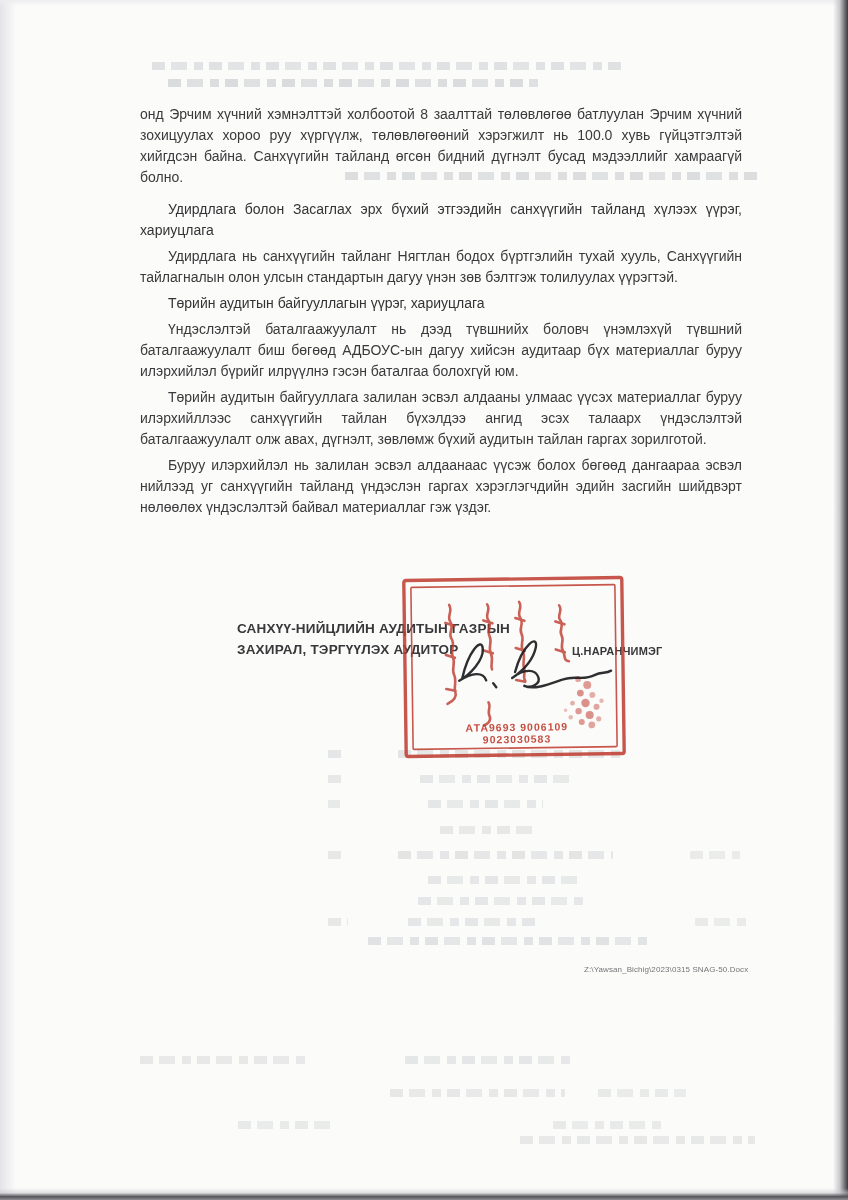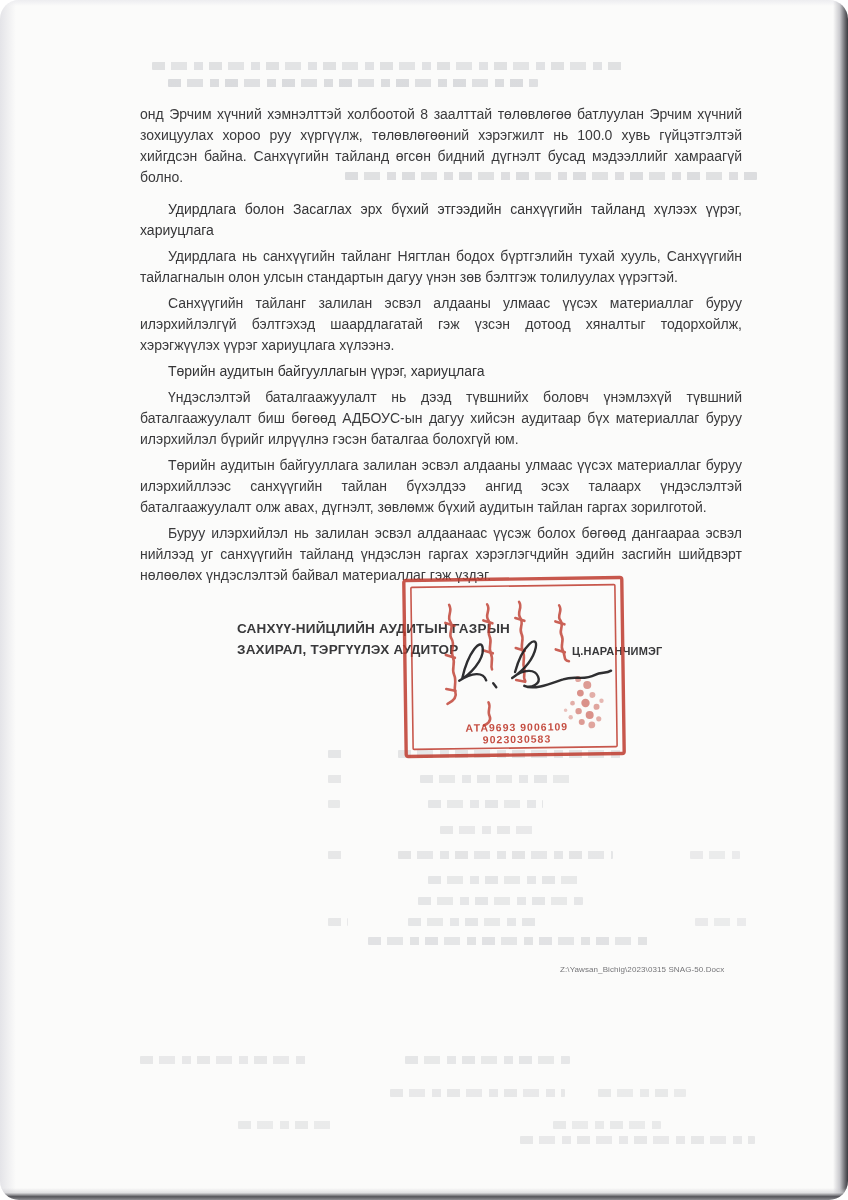--- a/index.html
+++ b/index.html
@@ -1,20 +1,19 @@
 <!DOCTYPE html>
 <html><head>
 <meta charset="utf-8">
 <style>
   html,body{margin:0;padding:0;background:#ffffff;}
   .scan{
     position:relative;width:848px;height:1200px;overflow:hidden;
     background:#fbfbfa;
     font-family:"Liberation Sans", sans-serif;
-    border-radius:19px;
   }
   
   .edge{position:absolute;pointer-events:none;}
   .edge-left{left:0;top:0;bottom:0;width:16px;background:linear-gradient(90deg,#e4e4e8,rgba(255,255,255,0));}
   .edge-top{left:0;top:0;right:0;height:6px;background:linear-gradient(180deg,#ededf0,rgba(255,255,255,0));}
   .edge-right{right:0;top:0;bottom:0;width:15px;background:linear-gradient(90deg,rgba(255,255,255,0) 0%,#c9c9cd 45%,#6b6b70 80%,#3a3a3f 100%);}
   .edge-bottom{left:0;right:0;bottom:0;height:12px;background:linear-gradient(180deg,rgba(255,255,255,0) 0%,rgba(200,200,204,.55) 40%,#55555a 72%,#8f8f94 100%);}
 
   
   .body-text{
@@ -40,21 +39,21 @@
 
   
   .stamp{
     position:absolute;left:402px;top:576px;width:224px;height:182px;
     transform:rotate(-0.8deg);
   }
   .stamp svg{overflow:visible;}
 
   
   .footer-path{
-    position:absolute;left:560px;top:965px;
+    position:absolute;left:584px;top:965px;
     font-size:8px;color:#5c5c60;opacity:.85;letter-spacing:.1px;
   }
 
   
   .bleed{
     position:absolute;height:8px;border-radius:1px;
     filter:blur(.7px);
     background:repeating-linear-gradient(90deg,
       rgba(128,132,142,.55) 0 13px, transparent 13px 19px,
       rgba(128,132,142,.48) 19px 35px, transparent 35px 42px,
@@ -94,21 +93,20 @@
     <div class="bleed" style="left:598px;top:1089px;width:88px;opacity:.28;"></div>
     <div class="bleed" style="left:238px;top:1121px;width:95px;opacity:.28;"></div>
     <div class="bleed" style="left:553px;top:1121px;width:108px;opacity:.28;"></div>
     <div class="bleed" style="left:520px;top:1136px;width:235px;opacity:.30;"></div>
   </div>
 
   <div class="body-text">
     <p class="gap">онд Эрчим хүчний хэмнэлттэй холбоотой 8 заалттай төлөвлөгөө батлуулан Эрчим хүчний зохицуулах хороо руу хүргүүлж, төлөвлөгөөний хэрэгжилт нь 100.0 хувь гүйцэтгэлтэй хийгдсэн байна. Санхүүгийн тайланд өгсөн бидний дүгнэлт бусад мэдээллийг хамраагүй болно.</p>
     <p class="hd indent">Удирдлага болон Засаглах эрх бүхий этгээдийн санхүүгийн тайланд хүлээх үүрэг, хариуцлага</p>
     <p class="indent">Удирдлага нь санхүүгийн тайланг Нягтлан бодох бүртгэлийн тухай хууль, Санхүүгийн тайлагналын олон улсын стандартын дагуу үнэн зөв бэлтгэж толилуулах үүрэгтэй.</p>
-    <p class="indent">Санхүүгийн тайланг залилан эсвэл алдааны улмаас үүсэх материаллаг буруу илэрхийлэлгүй бэлтгэхэд шаардлагатай гэж үзсэн дотоод хяналтыг тодорхойлж, хэрэгжүүлэх үүрэг хариуцлага хүлээнэ.</p>
     <p class="hd indent">Төрийн аудитын байгууллагын үүрэг, хариуцлага</p>
     <p class="indent">Үндэслэлтэй баталгаажуулалт нь дээд түвшнийх боловч үнэмлэхүй түвшний баталгаажуулалт биш бөгөөд АДБОУС-ын дагуу хийсэн аудитаар бүх материаллаг буруу илэрхийлэл бүрийг илрүүлнэ гэсэн баталгаа болохгүй юм.</p>
     <p class="indent">Төрийн аудитын байгууллага залилан эсвэл алдааны улмаас үүсэх материаллаг буруу илэрхийллээс санхүүгийн тайлан бүхэлдээ ангид эсэх талаарх үндэслэлтэй баталгаажуулалт олж авах, дүгнэлт, зөвлөмж бүхий аудитын тайлан гаргах зорилготой.</p>
     <p class="indent">Буруу илэрхийлэл нь залилан эсвэл алдаанаас үүсэж болох бөгөөд дангаараа эсвэл  нийлээд уг санхүүгийн тайланд үндэслэн гаргах хэрэглэгчдийн эдийн засгийн шийдвэрт нөлөөлөх  үндэслэлтэй байвал материаллаг гэж үздэг.</p>
   </div>
 
   <div class="sig-org">
     <div>САНХҮҮ-НИЙЦЛИЙН АУДИТЫН ГАЗРЫН</div>
     <div>ЗАХИРАЛ, ТЭРГҮҮЛЭХ АУДИТОР</div>
   </div>

